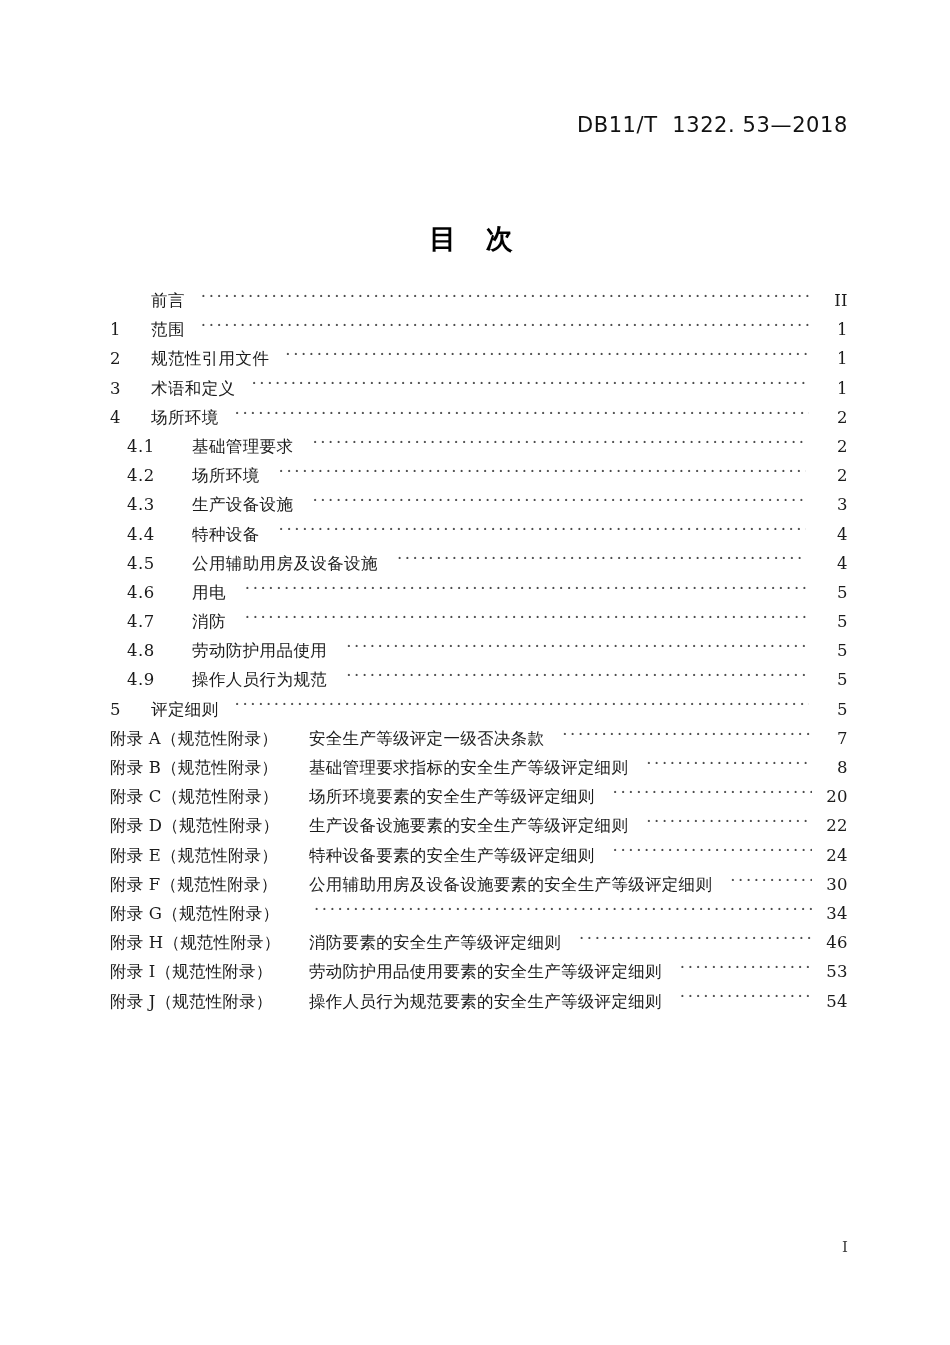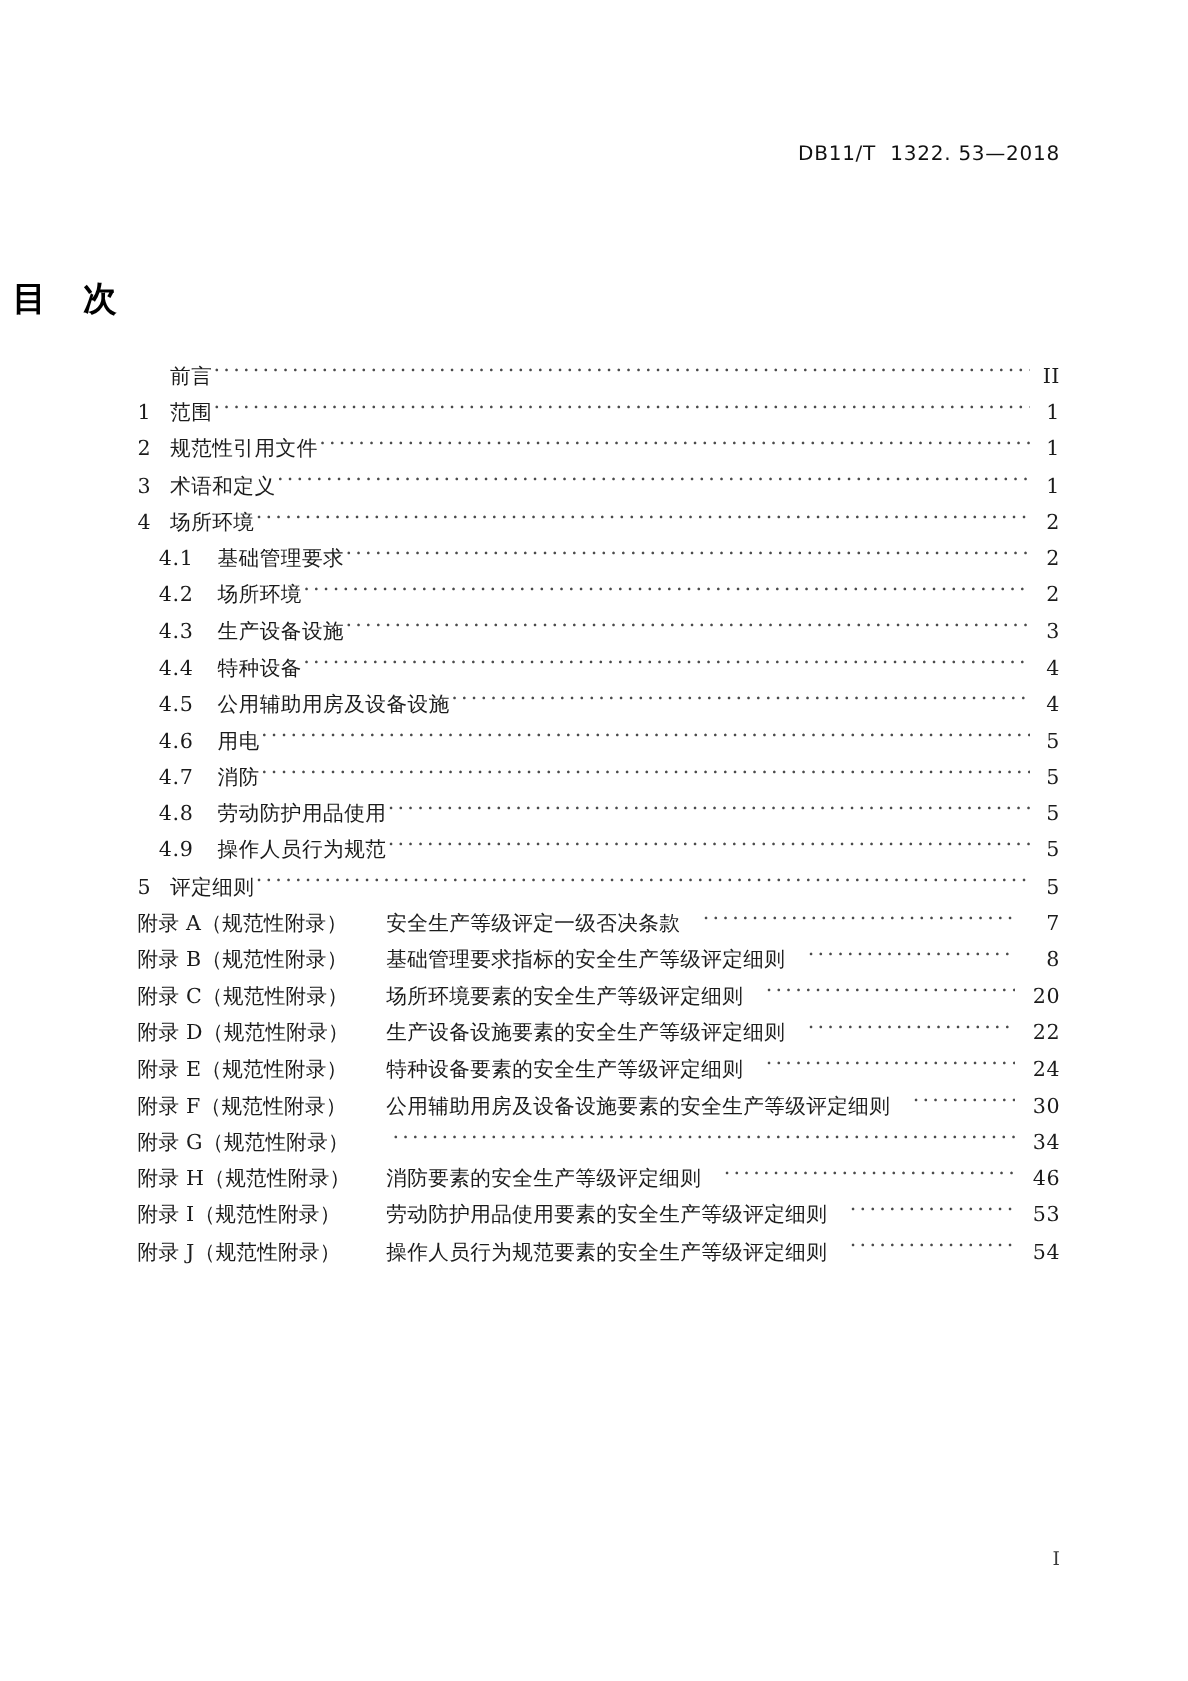--- a/index.html
+++ b/index.html
@@ -25,32 +25,33 @@
   }
 
   
   .doc-header {
     position: absolute;
     top: 113px;
     left: 0;
     width: 848px;
     text-align: right;
     font-family: "DejaVu Sans", "Liberation Sans", sans-serif;
-    font-size: 16px;
+    font-size: 21px;
     letter-spacing: 0.6px;
     color: #111111;
     white-space: pre;
   }
 
   
   .doc-title {
     position: absolute;
     top: 203px;
     left: 0;
     width: 942px;
+    text-align: center;
     font-family: "DejaVu Sans", "Liberation Sans", sans-serif;
     font-size: 27px;
     font-weight: bold;
     letter-spacing: 10px;
     text-indent: 10px;
     color: #000000;
   }
 
   
   .toc {
@@ -64,22 +65,22 @@
     display: flex;
     align-items: baseline;
     height: 29.2px;
     font-size: 16.5px;
     line-height: 29.2px;
     color: #1b1b1b;
     white-space: nowrap;
   }
 
   
-  .toc-line.lvl1  { padding-left: 0px; }
-  .toc-line.lvl2  { padding-left: 17px; }
+  .toc-line.lvl1  { padding-left: 0px; gap: 15px; }
+  .toc-line.lvl2  { padding-left: 17px; gap: 18px; }
   .toc-line.annex { padding-left: 0px; gap: 12px; }
 
   .num {
     flex: 0 0 auto;
     font-family: "DejaVu Serif", "Liberation Serif", serif;
     letter-spacing: 0.5px;
   }
   .lvl1 .num  { min-width: 26px; }
   .lvl2 .num  { min-width: 47px; }
 

